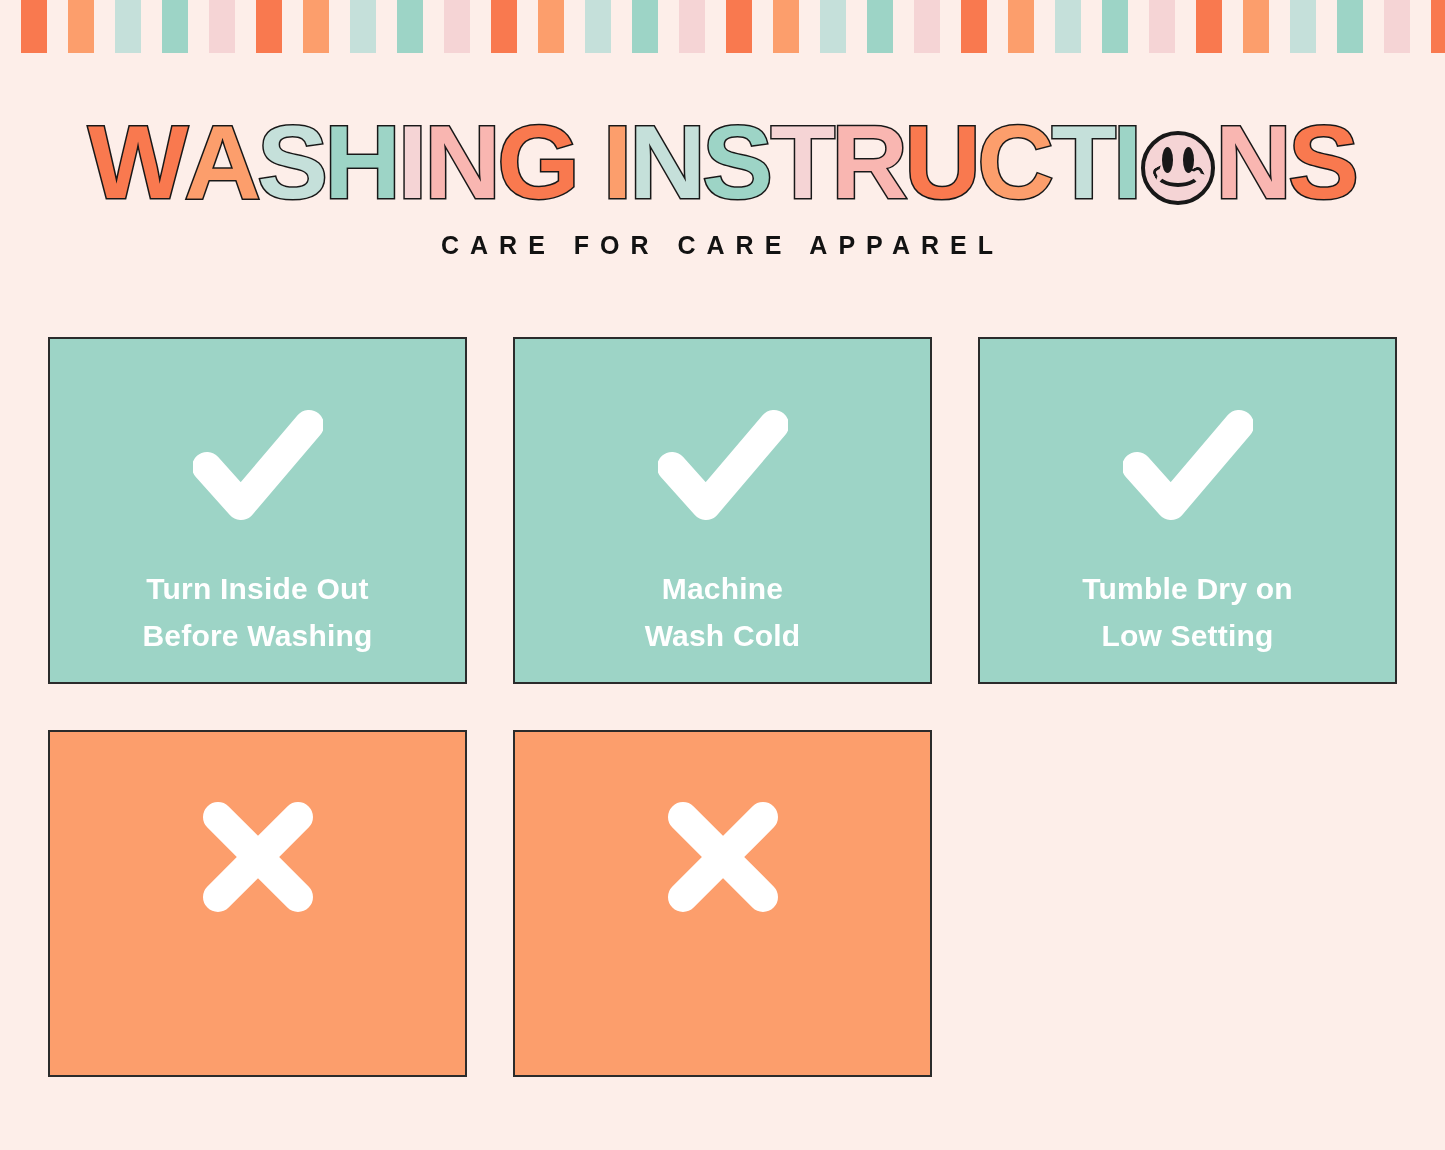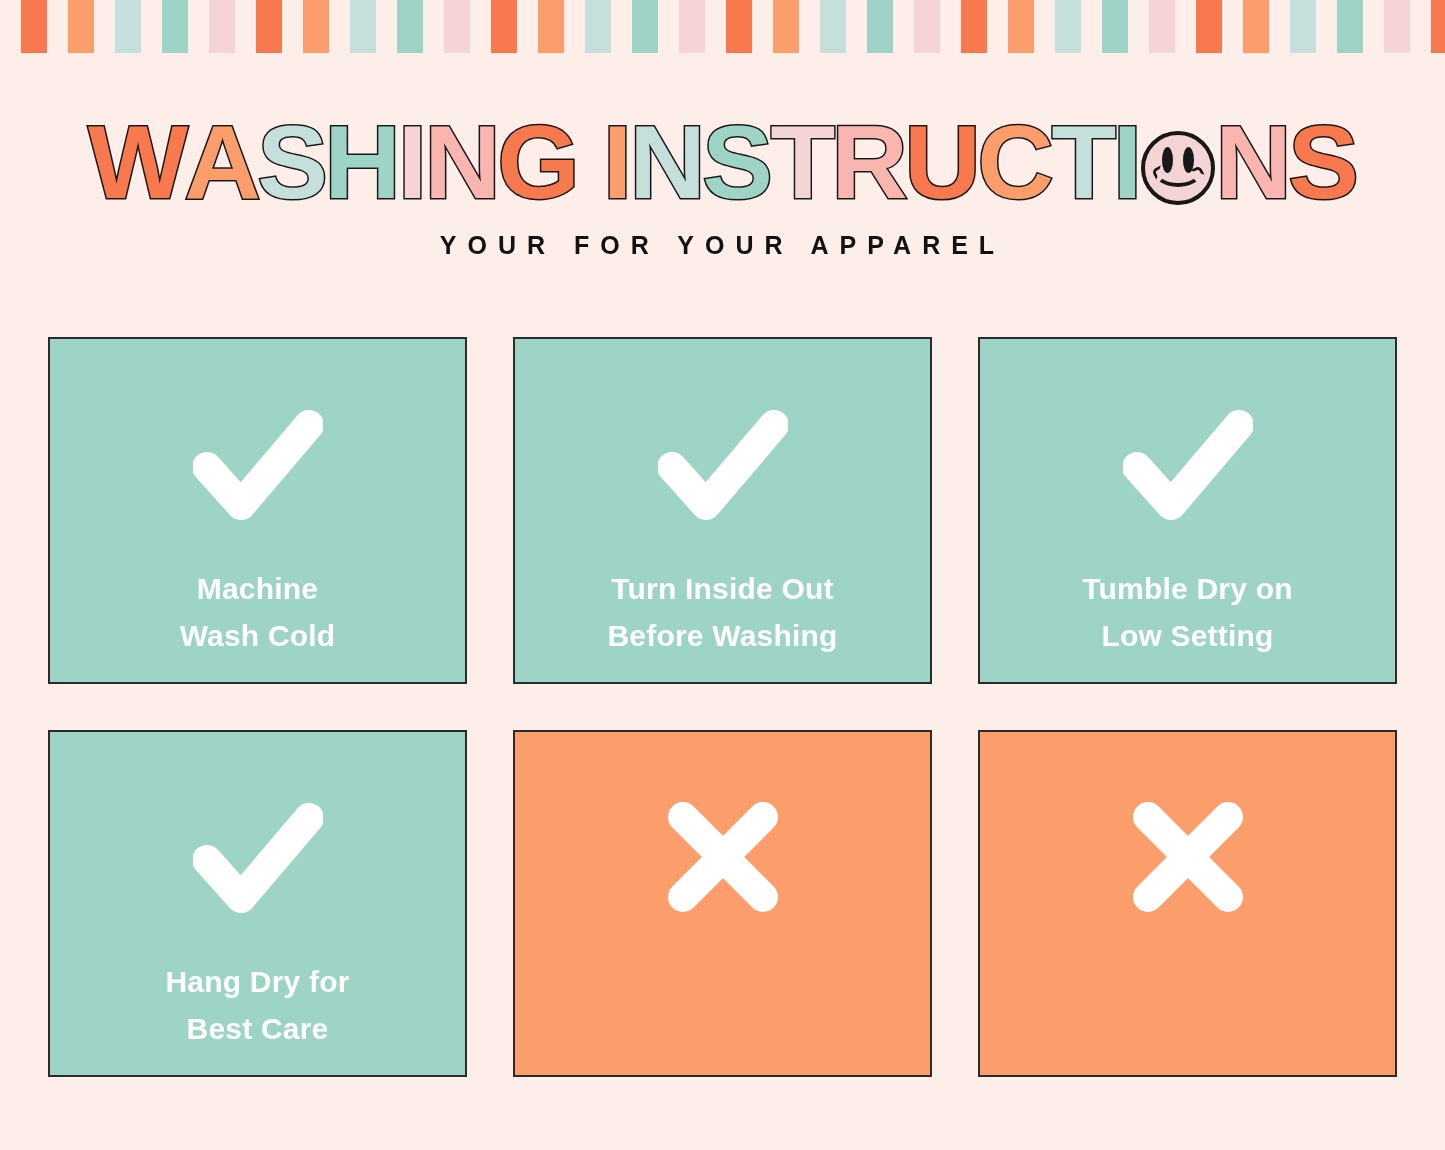--- a/index.html
+++ b/index.html
@@ -251,52 +251,45 @@
       <span id="title-smiley" style="background: rgb(245, 212, 213);">
         <span class="smiley-eye left"></span>
         <span class="smiley-eye right"></span>
         <span id="smiley-mouth"></span>
         <span class="smiley-curl left"></span>
         <span class="smiley-curl right"></span>
       </span>
       <span class="title-letter" style="color: rgb(249, 182, 177);">N</span>
       <span class="title-letter" style="color: rgb(249, 121, 79);">S</span>
     </div>
-  <div id="subtitle">YOUR FOR YOUR APPAREL</div>
+  <div id="subtitle">CARE FOR CARE APPAREL</div>
 </div>
 
 <div id="card-grid">
     <div class="care-card" style="background: rgb(157, 212, 198); border-color: rgb(43, 43, 43);">
       <svg viewBox="0 0 130 118" class="card-icon">
         <path d="M14 62 L48 100 L116 20" fill="none" stroke="#ffffff" stroke-width="30" stroke-linecap="round" stroke-linejoin="round"></path>
       </svg>
+      <div class="card-label">Turn Inside Out
+Before Washing</div>
+    </div>
+    <div class="care-card" style="background: rgb(157, 212, 198); border-color: rgb(43, 43, 43);">
+      <svg viewBox="0 0 130 118" class="card-icon">
+        <path d="M14 62 L48 100 L116 20" fill="none" stroke="#ffffff" stroke-width="30" stroke-linecap="round" stroke-linejoin="round"></path>
+      </svg>
       <div class="card-label">Machine
 Wash Cold</div>
     </div>
     <div class="care-card" style="background: rgb(157, 212, 198); border-color: rgb(43, 43, 43);">
       <svg viewBox="0 0 130 118" class="card-icon">
         <path d="M14 62 L48 100 L116 20" fill="none" stroke="#ffffff" stroke-width="30" stroke-linecap="round" stroke-linejoin="round"></path>
       </svg>
-      <div class="card-label">Turn Inside Out
-Before Washing</div>
-    </div>
-    <div class="care-card" style="background: rgb(157, 212, 198); border-color: rgb(43, 43, 43);">
-      <svg viewBox="0 0 130 118" class="card-icon">
-        <path d="M14 62 L48 100 L116 20" fill="none" stroke="#ffffff" stroke-width="30" stroke-linecap="round" stroke-linejoin="round"></path>
-      </svg>
       <div class="card-label">Tumble Dry on
 Low Setting</div>
     </div>
-    <div class="care-card" style="background: rgb(157, 212, 198); border-color: rgb(43, 43, 43);">
-      <svg viewBox="0 0 130 118" class="card-icon">
-        <path d="M14 62 L48 100 L116 20" fill="none" stroke="#ffffff" stroke-width="30" stroke-linecap="round" stroke-linejoin="round"></path>
-      </svg>
-      <div class="card-label">Hang Dry for
-Best Care</div>
-    </div>
     <div class="care-card" style="background: rgb(252, 158, 108); border-color: rgb(43, 43, 43);">
       <svg viewBox="0 0 130 118" class="card-icon">
         <path d="M25 19 L105 99" fill="none" stroke="#ffffff" stroke-width="30" stroke-linecap="round"></path>
         <path d="M105 19 L25 99" fill="none" stroke="#ffffff" stroke-width="30" stroke-linecap="round"></path>
       </svg>
     </div>
     <div class="care-card" style="background: rgb(252, 158, 108); border-color: rgb(43, 43, 43);">
       <svg viewBox="0 0 130 118" class="card-icon">
         <path d="M25 19 L105 99" fill="none" stroke="#ffffff" stroke-width="30" stroke-linecap="round"></path>
         <path d="M105 19 L25 99" fill="none" stroke="#ffffff" stroke-width="30" stroke-linecap="round"></path>

